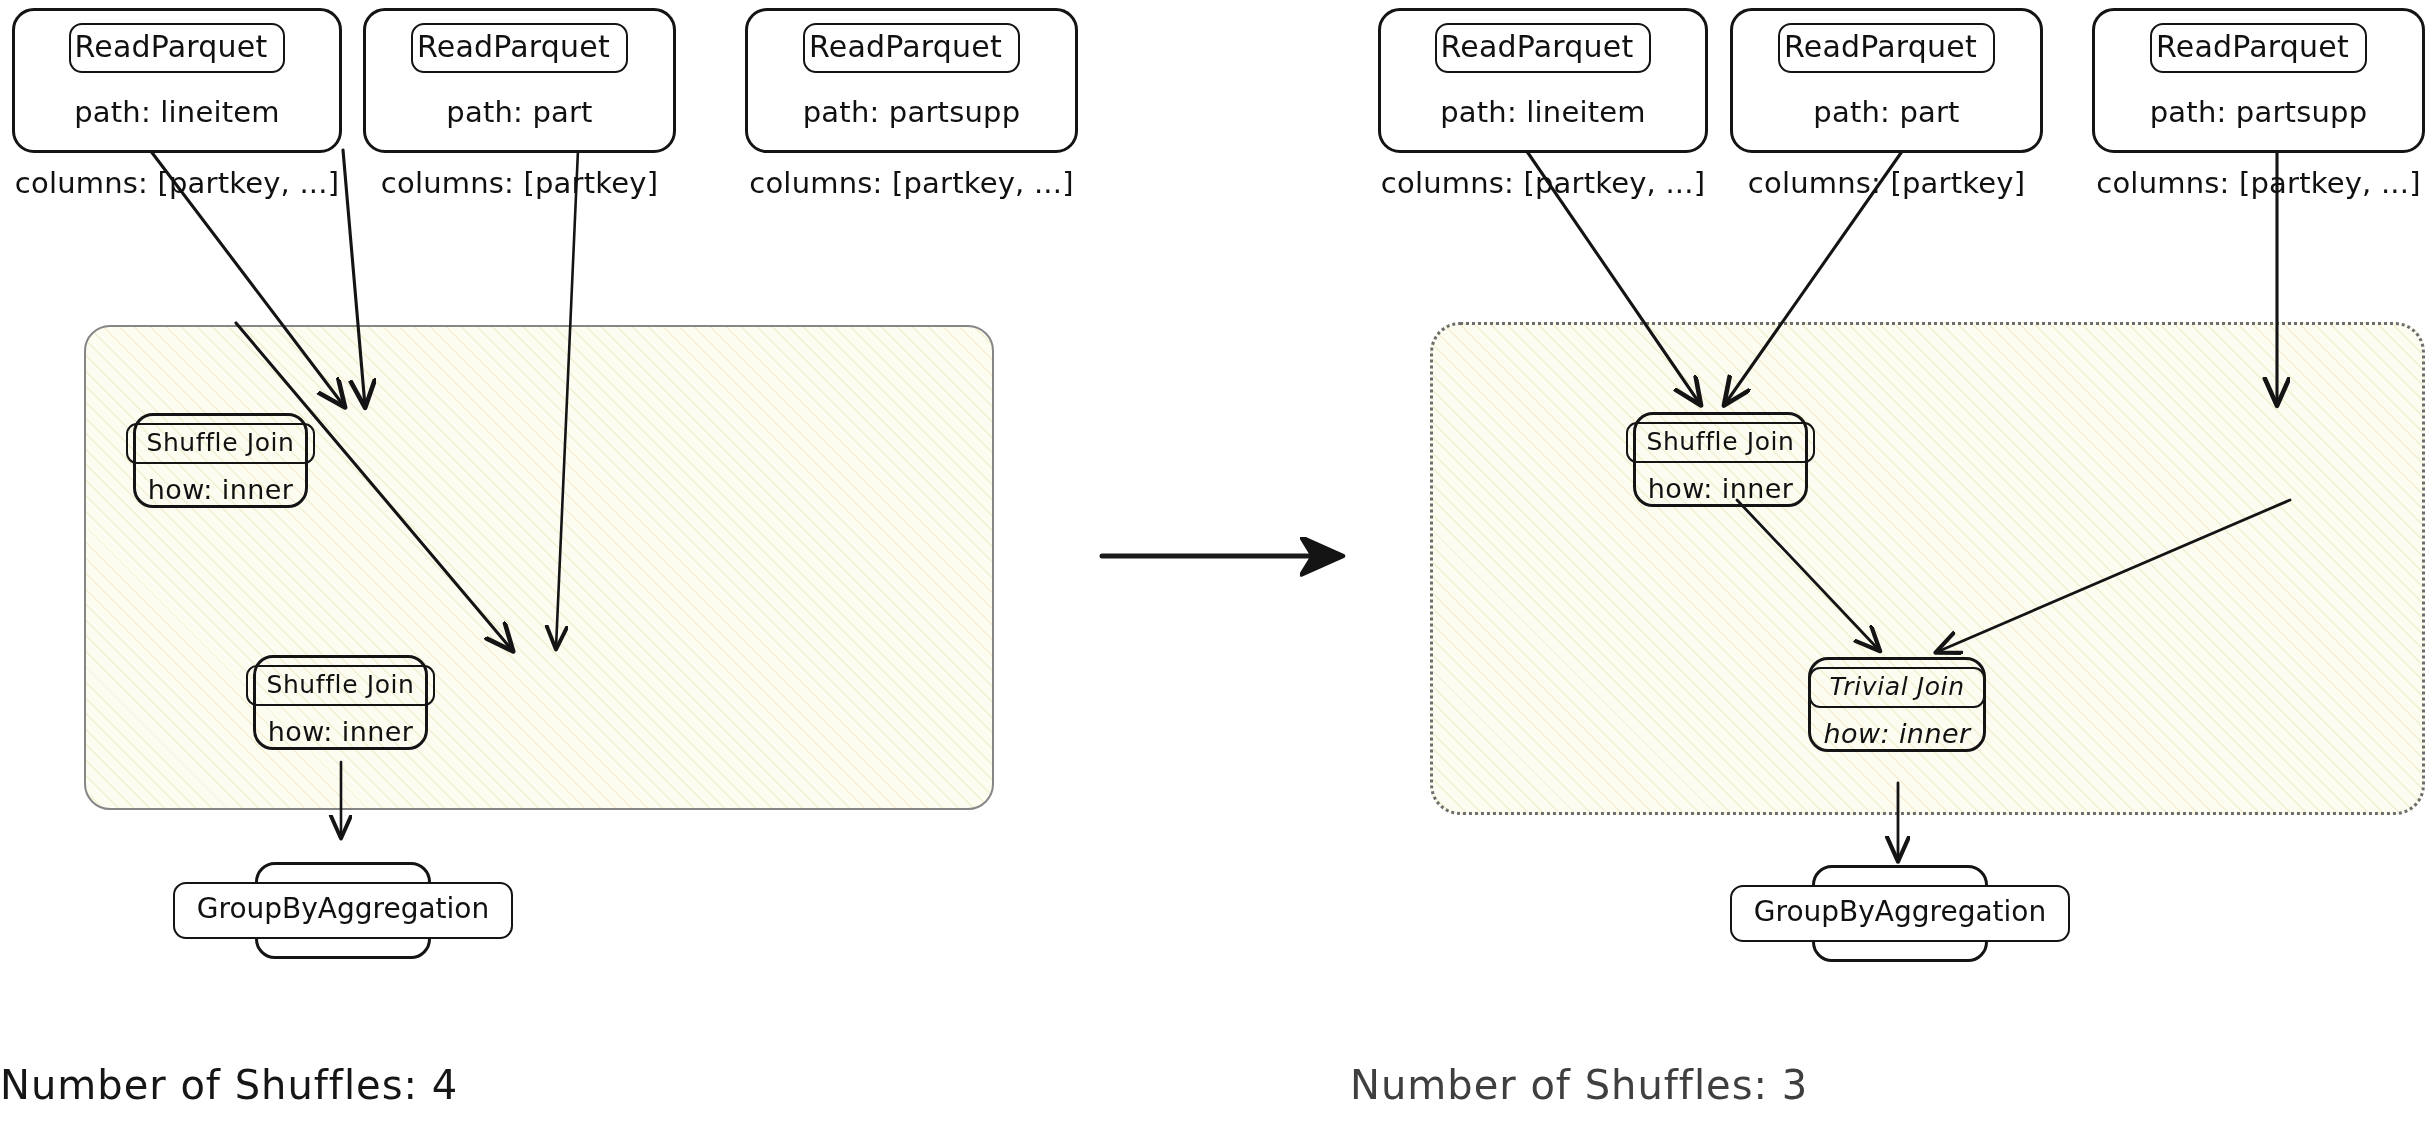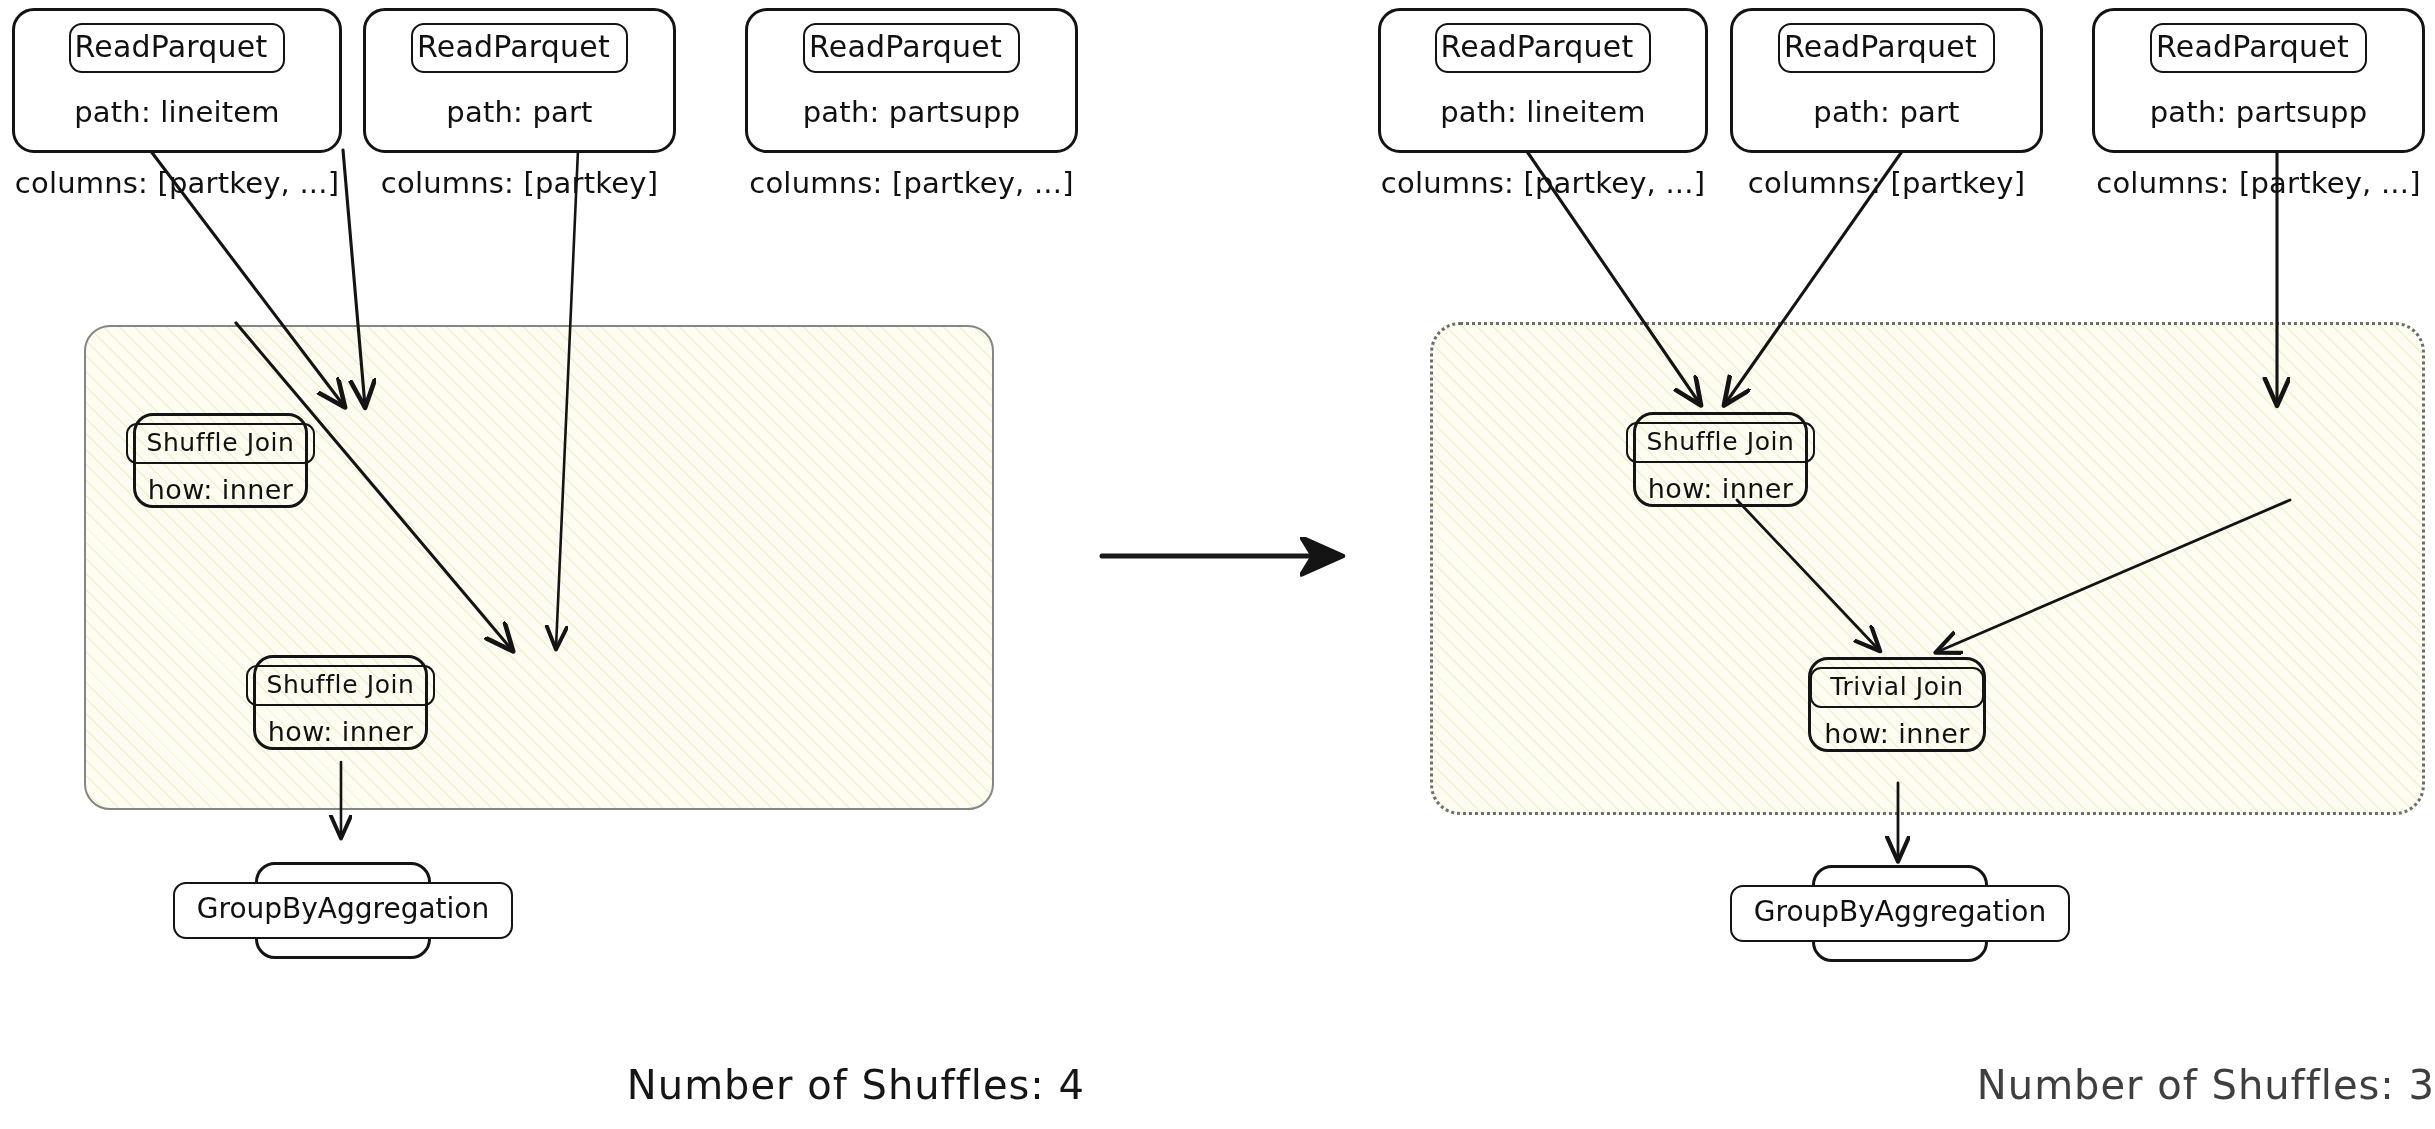--- a/index.html
+++ b/index.html
@@ -114,21 +114,21 @@
     text-align: center;
   }
   .agg .title-chip span { display: block; }
 
   
   .caption {
     position: absolute;
     font-size: 40px;
     letter-spacing: 1px;
     white-space: nowrap;
-    text-align: right;
+    text-align: left;
     z-index: 4;
   }
 
   svg.edges {
     position: absolute;
     left: 0; top: 0;
     width: 2435px;
     height: 1129px;
     z-index: 2;
     pointer-events: none;
@@ -248,21 +248,21 @@
     <div class="row r1">path: partsupp</div>
     <div class="row">columns: [partkey, ...]</div>
   </div>
 
   <div class="node op" style="left:1633px; top:412px; width:175px; height:95px;">
     <div class="title-chip">Shuffle Join</div>
     <div class="row">how: inner</div>
   </div>
 
 
-  <div class="node op" style="left:1808px; top:657px; width:178px; height:95px;">
+  <div class="node op" style="left:1808px; top:657px; width:178px; height:95px;font-style:italic;">
     <div class="title-chip">Trivial Join</div>
     <div class="row">how: inner</div>
   </div>
 
   <div class="node filled agg" style="left:1812px; top:865px; width:176px; height:97px;">
     <div class="title-chip">
       <span>GroupBy</span>
       <span>Aggregation</span>
     </div>
   </div>

